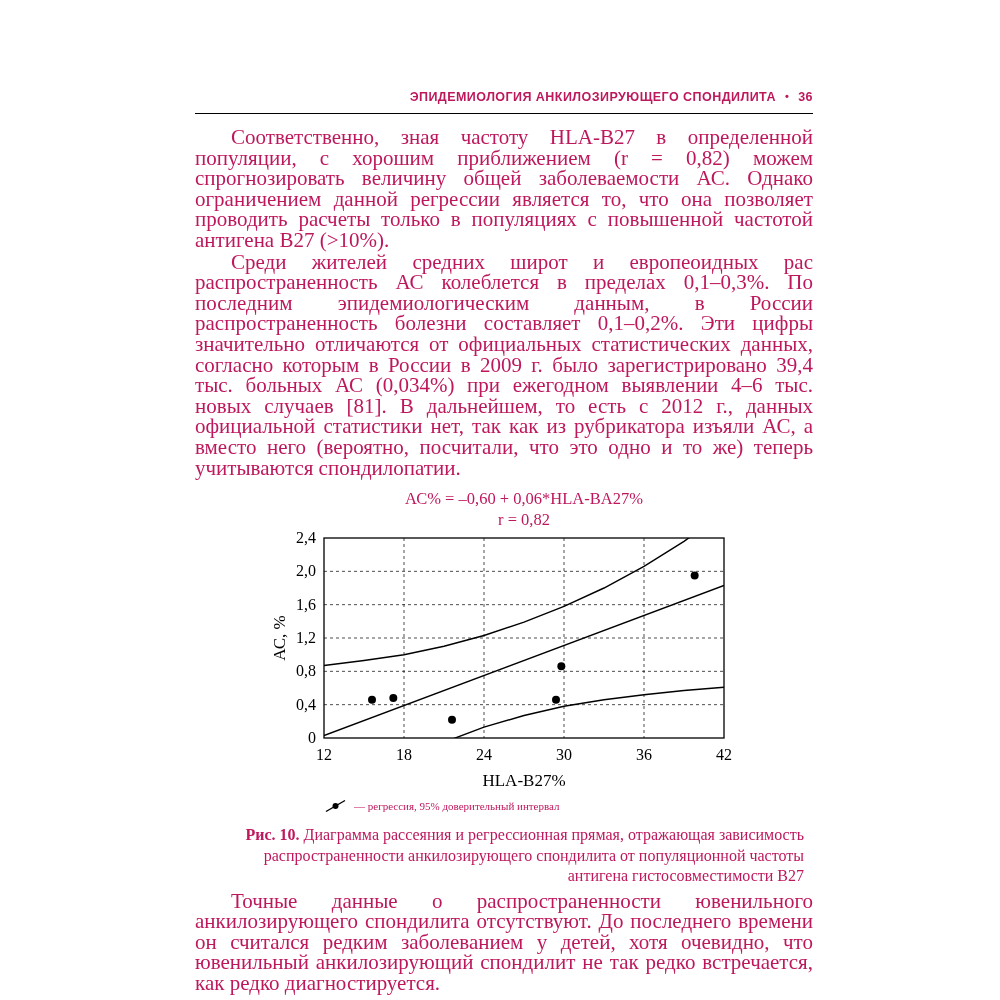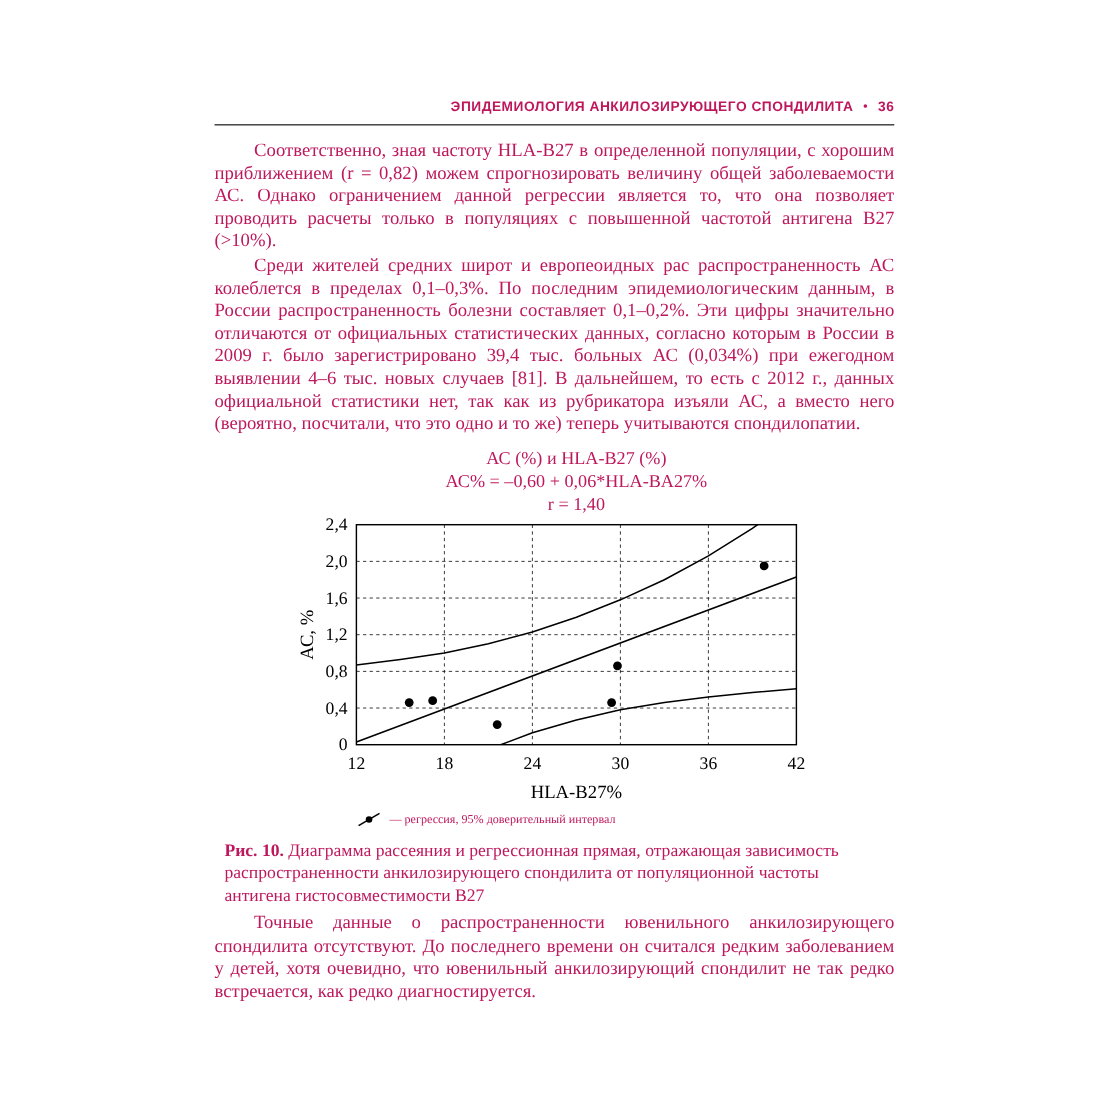--- a/index.html
+++ b/index.html
@@ -26,21 +26,21 @@
     font-weight:bold;
     font-size:12.5px;
     letter-spacing:0.45px;
     padding-bottom:9px;
     border-bottom:1.7px solid #000;
     margin-bottom:13px;
   }
   .running-head .sep{font-size:11px;position:relative;top:-1px;}
   p.body{
     margin:0 0 1px 0;
-    font-size:17px;
+    font-size:21px;
     line-height:20.6px;
     text-align:justify;
     text-indent:36px;
   }
   figure{
     margin:10px 0 4px 0;
     padding:0;
     display:flex;
     flex-direction:column;
     align-items:center;
@@ -57,21 +57,21 @@
     display:flex;
     align-items:center;
     gap:5px;
     font-size:11px;
     margin-top:5px;
     align-self:flex-start;
     margin-left:128px;
   }
   figcaption{
     margin-top:10px;
-    text-align:left;
+    text-align:right;
     font-size:16px;
     line-height:20.5px;
     width:600px;
   }
   figcaption .fig-label{font-weight:bold;}
 </style>
 </head>
 <body>
 
 <div class="page">
@@ -81,23 +81,22 @@
       <span>ЭПИДЕМИОЛОГИЯ АНКИЛОЗИРУЮЩЕГО СПОНДИЛИТА</span>
       <span class="sep">•</span>
       <span>36</span>
     </div>
 
     <p class="body">Соответственно, зная частоту HLA-B27 в определенной популяции, с хорошим приближением (r = 0,82) можем спрогнозировать величину общей заболеваемости АС. Однако ограничением данной регрессии является то, что она позволяет проводить расчеты только в популяциях с повышенной частотой антигена В27 (&gt;10%).</p>
     <p class="body">Среди жителей средних широт и европеоидных рас распространенность АС колеблется в пределах 0,1–0,3%. По последним эпидемиологическим данным, в России распространенность болезни составляет 0,1–0,2%. Эти цифры значительно отличаются от официальных статистических данных, согласно которым в России в 2009 г. было зарегистрировано 39,4 тыс. больных АС (0,034%) при ежегодном выявлении 4–6 тыс. новых случаев [81]. В дальнейшем, то есть с 2012 г., данных официальной статистики нет, так как из рубрикатора изъяли АС, а вместо него (вероятно, посчитали, что это одно и то же) теперь учитываются спондилопатии.</p>
 
     <figure>
       <div class="chart-titles">
-        <div>АС (%) и HLA-B27 (%)</div>
         <div>АС% = –0,60 + 0,06*HLA-BA27%</div>
-        <div>r = 1,40</div>
+        <div>r = 0,82</div>
       </div>
 
       <svg id="chart-svg" width="470" height="262" viewBox="0 0 470 262">
           <defs>
             <clipPath id="plotclip">
               <rect x="55" y="8" width="400" height="200"></rect>
             </clipPath>
           </defs>
           <g>
             <line x1="135" y1="8" x2="135" y2="208" stroke="#000" stroke-width="0.7" stroke-dasharray="3 3"></line>

